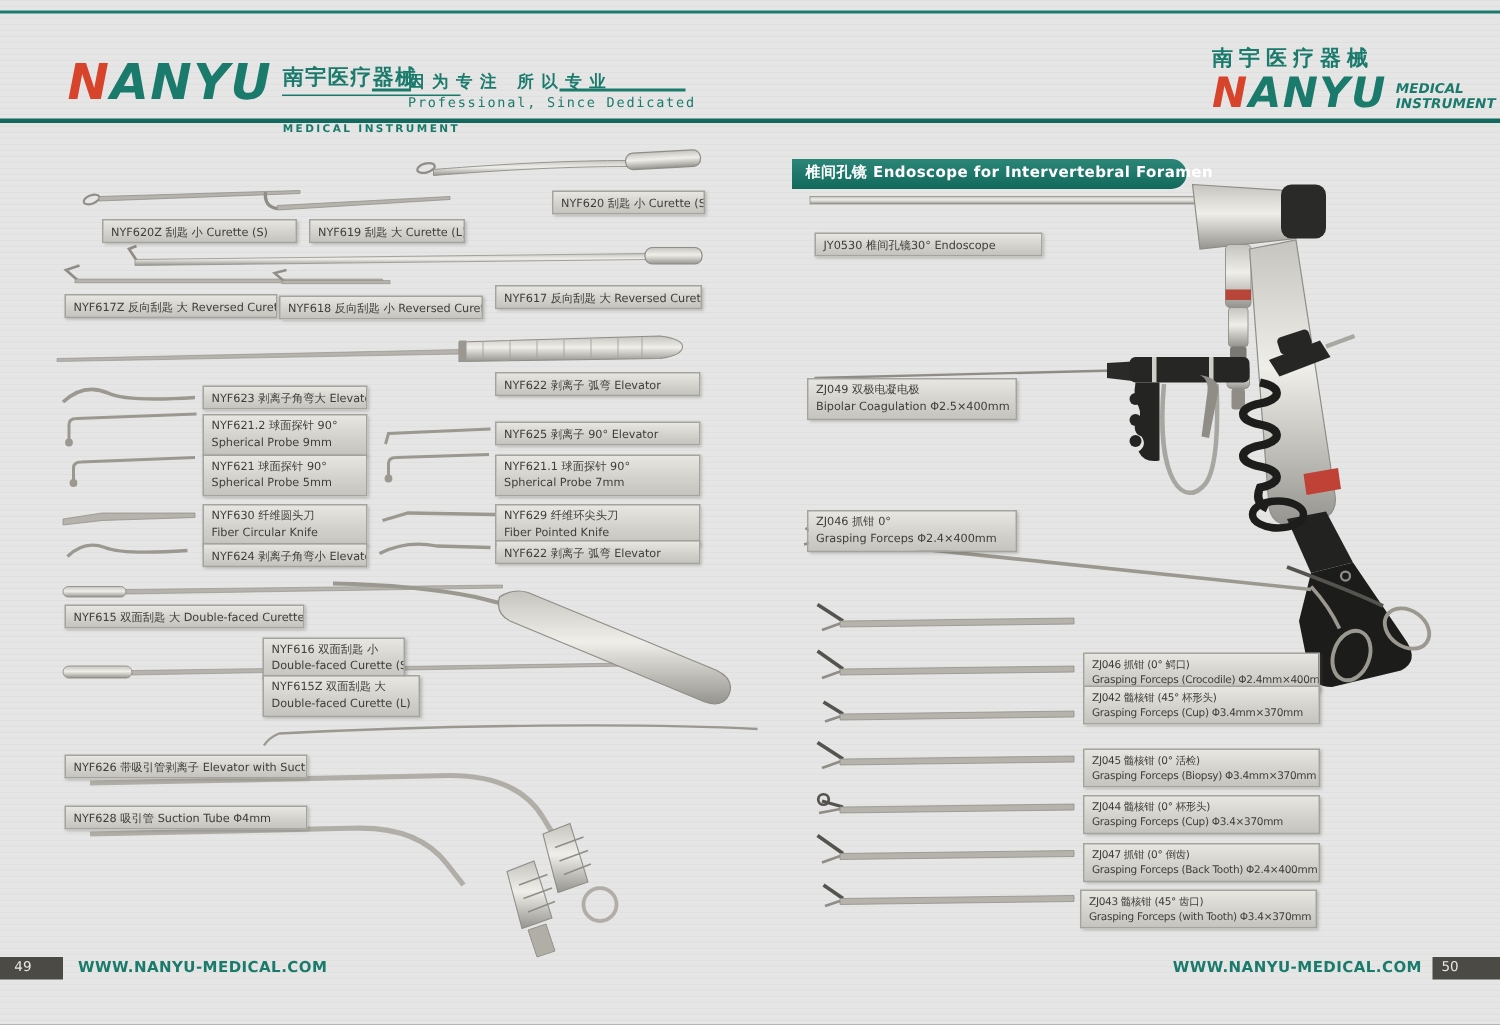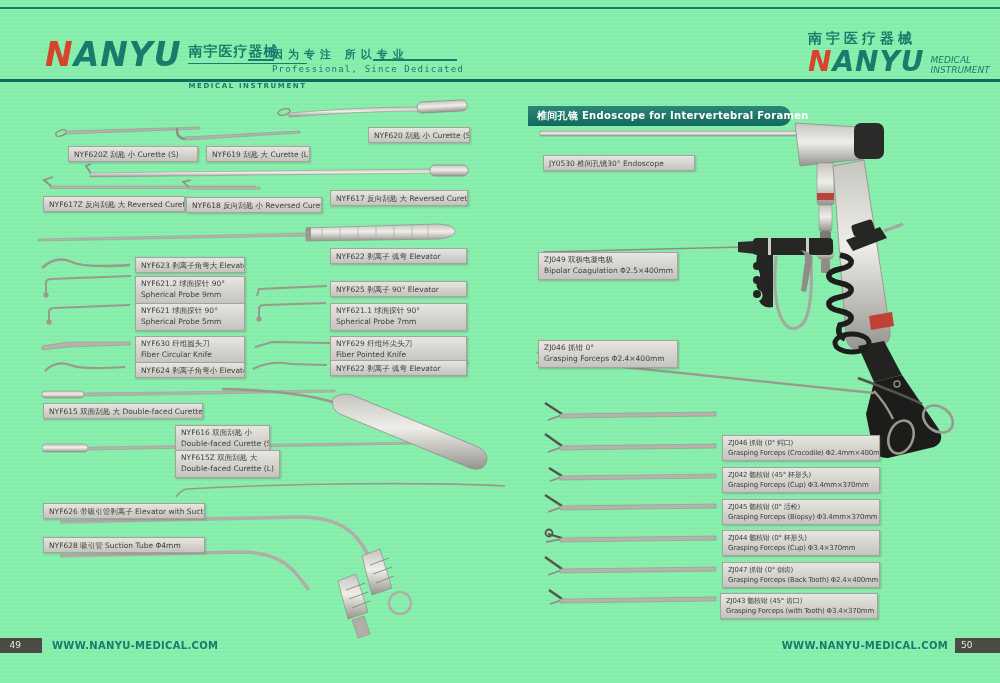--- a/index.html
+++ b/index.html
@@ -1,16 +1,16 @@
 <!DOCTYPE html>
 <html><head>
 <meta charset="utf-8">
 <style>
   html,body{margin:0;padding:0;background:#8f8e8a;}
-  .page{position:relative;width:1000px;height:683px;background:#86efac;overflow:hidden;
+  .page{position:relative;width:1000px;height:683px;background:#e5e5e5;overflow:hidden;
         font-family:"DejaVu Sans","Liberation Sans",sans-serif;}
   .page::before{content:"";position:absolute;inset:0;pointer-events:none;
         background:repeating-linear-gradient(180deg,rgba(120,115,105,0.05) 0 1px,
         rgba(255,255,255,0.05) 1px 2px,transparent 2px 4px);}
   .rule{position:absolute;background:#1a7a6c;}
   .top-rule-1{left:0;top:7px;width:1000px;height:2px;}
   .top-rule-2{left:0;top:79px;width:1000px;height:3px;background:#14695e;}
   
   .logo-left{position:absolute;left:45px;top:38px;display:flex;align-items:flex-start;}
   .brand{font-style:italic;font-weight:bold;font-size:33px;line-height:1;color:#1a7a6c;letter-spacing:1px;}
@@ -21,21 +21,21 @@
   .slogan-dash{left:248px;top:59px;width:26px;height:2px;}
   .slogan{position:absolute;left:272px;top:47px;color:#1a7a6c;}
   .slogan .cn{font-size:11px;font-weight:bold;letter-spacing:5px;}
   .slogan .en{font-size:9px;letter-spacing:1.2px;margin-top:2px;font-family:"DejaVu Sans Mono","Liberation Mono",monospace;}
   .slogan-rule{left:373px;top:59px;width:84px;height:2px;}
   .logo-right{position:absolute;left:808px;top:30px;}
   .logo-right .cn{font-size:14px;font-weight:bold;color:#1a7a6c;letter-spacing:4px;}
   .logo-right .row{display:flex;align-items:flex-end;margin-top:1px;}
   .brand2{font-style:italic;font-weight:bold;font-size:28px;line-height:0.95;color:#1a7a6c;letter-spacing:1px;}
   .brand2 .n{color:#d8432c;}
-  .logo-right .en{margin-left:6px;font-size:9px;font-weight:normal;font-style:italic;color:#1a7a6c;line-height:1.15;}
+  .logo-right .en{margin-left:6px;font-size:9px;font-weight:bold;font-style:italic;color:#1a7a6c;line-height:1.15;}
   
   .lbl{position:absolute;box-sizing:border-box;z-index:3;
        background:linear-gradient(180deg,#e7e6e1,#d3d2cc 55%,#c5c4be);
        border:1px solid #a5a39d;color:#3f3e3a;font-size:7.5px;line-height:1.2;
        padding:3px 5px 2px;white-space:nowrap;overflow:hidden;
        box-shadow:1px 1px 2px rgba(90,88,80,0.35);}
   .lbl.two{line-height:1.45;padding-top:2px;}
   .lbl.sm{font-size:7px;letter-spacing:-0.2px;}
   .section-bar{position:absolute;left:528px;top:106px;width:254px;height:20px;z-index:3;
        background:linear-gradient(180deg,#2c8678,#11695c);color:#ffffff;font-size:10px;
@@ -324,21 +324,21 @@
     <div>Bipolar Coagulation  Φ2.5×400mm</div>
   </div>
   <div class="lbl two" style="left:538px;top:340px;width:140px">
     <div>ZJ046 抓钳 0°</div>
     <div>Grasping Forceps  Φ2.4×400mm</div>
   </div>
   <div class="lbl two sm" style="left:722px;top:435px;width:158px">
     <div>ZJ046 抓钳 (0° 鳄口)</div>
     <div>Grasping Forceps (Crocodile)  Φ2.4mm×400mm</div>
   </div>
-  <div class="lbl two sm" style="left:722px;top:467px;width:158px">
+  <div class="lbl two sm" style="left:722px;top:457px;width:158px">
     <div>ZJ042 髓核钳 (45° 杯形头)</div>
     <div>Grasping Forceps (Cup)  Φ3.4mm×370mm</div>
   </div>
   <div class="lbl two sm" style="left:722px;top:499px;width:158px">
     <div>ZJ045 髓核钳 (0° 活检)</div>
     <div>Grasping Forceps (Biopsy)  Φ3.4mm×370mm</div>
   </div>
   <div class="lbl two sm" style="left:722px;top:530px;width:158px">
     <div>ZJ044 髓核钳 (0° 杯形头)</div>
     <div>Grasping Forceps (Cup)  Φ3.4×370mm</div>

